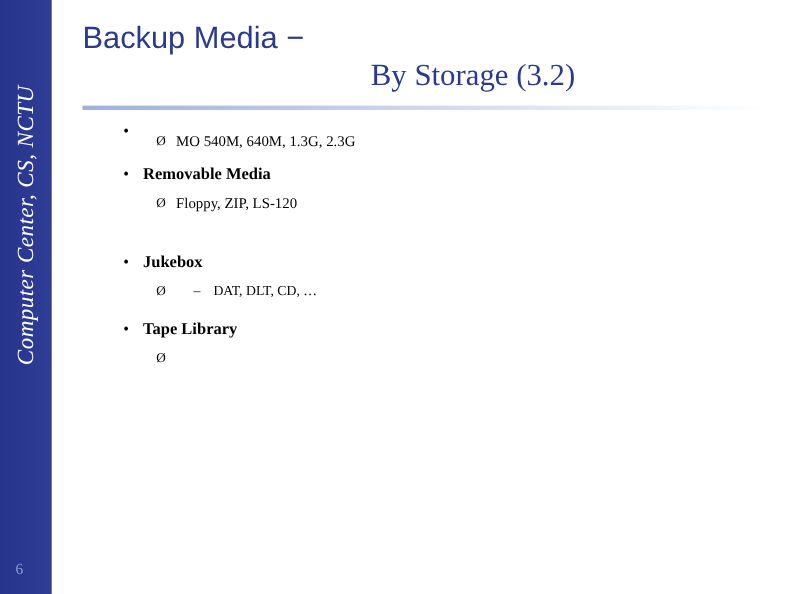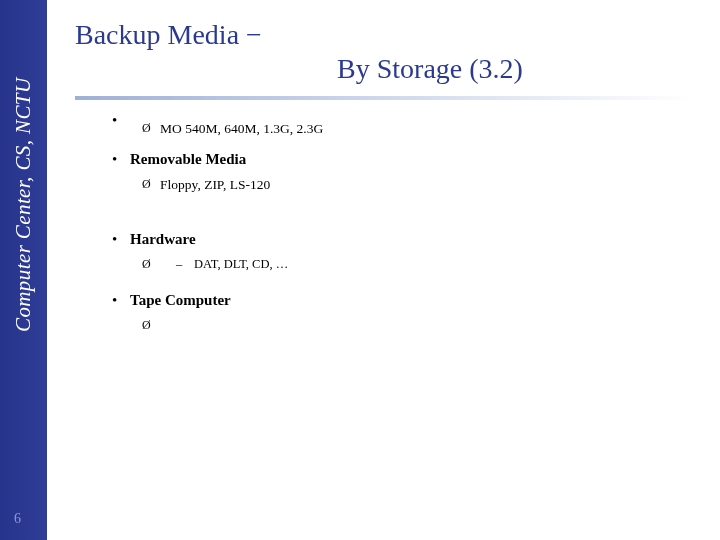--- a/index.html
+++ b/index.html
@@ -61,21 +61,21 @@
   }
   
   .title-block {
     position: absolute;
     left: 75px;
     top: 18px;
     width: 625px;
   }
   .title-line1 {
     color: #2b3a8f;
-    font-family: Liberation Serif, serif;
+    font-family: Liberation Sans, sans-serif;
     font-size: 28px;
     line-height: 34px;
     white-space: nowrap;
   }
   .title-line2 {
     color: #2b3a8f;
     font-family: "Liberation Serif", serif;
     font-size: 28px;
     line-height: 34px;
     padding-left: 85px;
@@ -190,37 +190,37 @@
 
     <div class="lvl2">
       <span class="bullet">Ø</span>
       <span>Floppy, ZIP, LS-120</span>
     </div>
 
     <div class="gap-lg"></div>
 
     <div class="lvl1">
       <span class="bullet">•</span>
-      <span>Hardware</span>
+      <span>Jukebox</span>
     </div>
 
     <div class="lvl2">
       <span class="bullet">Ø</span>
     </div>
 
     <div class="lvl3">
       <span class="bullet">–</span>
       <span>DAT, DLT, CD, …</span>
     </div>
 
     <div class="gap-md"></div>
 
     <div class="lvl1">
       <span class="bullet">•</span>
-      <span>Tape Computer</span>
+      <span>Tape Library</span>
     </div>
 
     <div class="lvl2">
       <span class="bullet">Ø</span>
     </div>
 
   </div>
 </div>
 
 </body></html>

